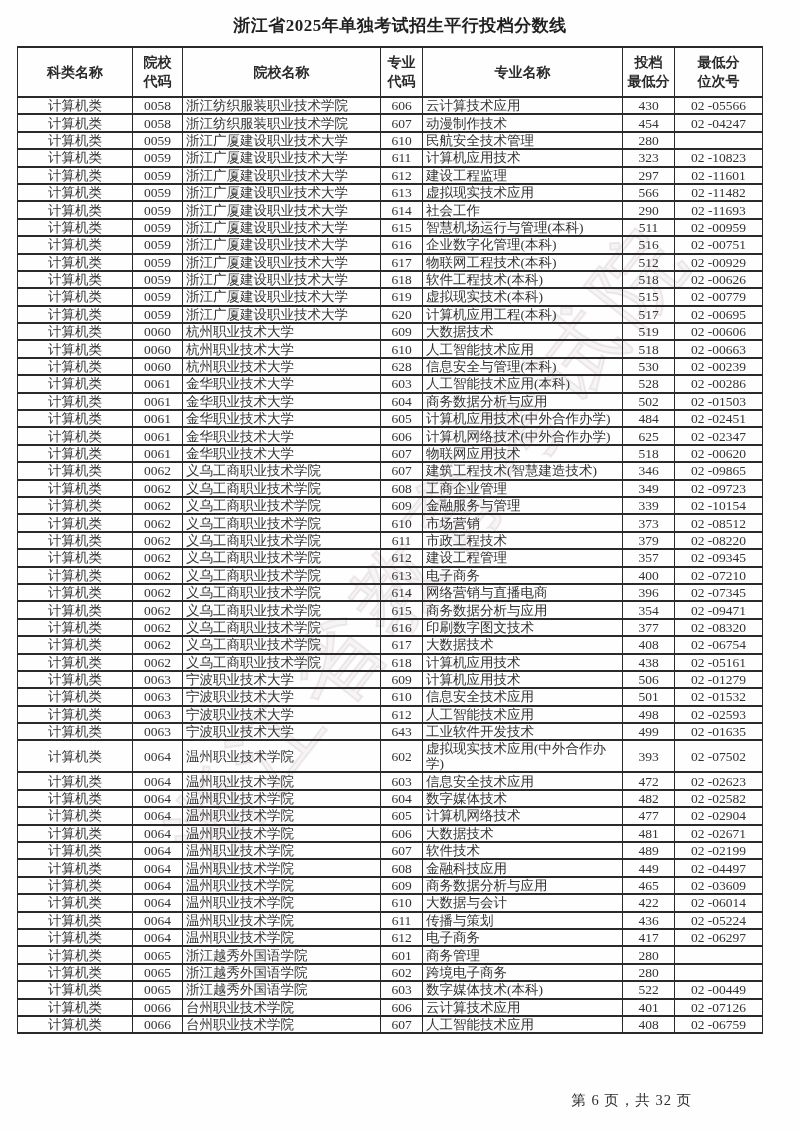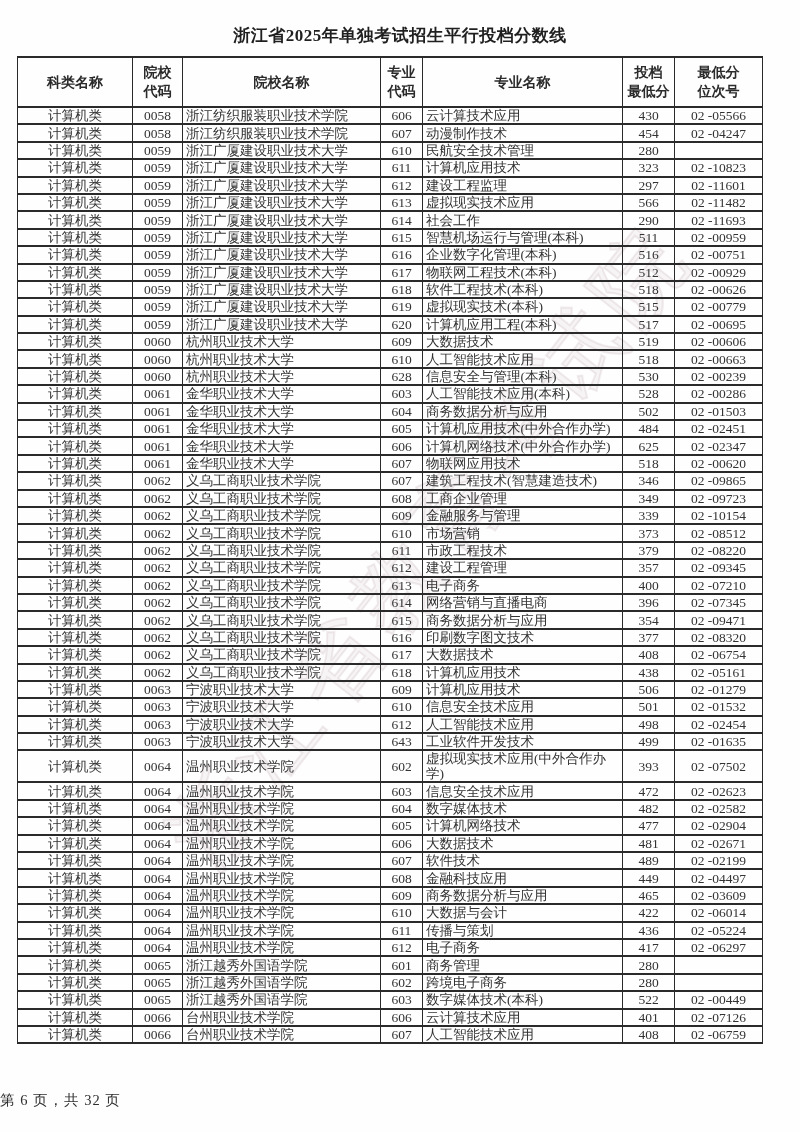--- a/index.html
+++ b/index.html
@@ -16,21 +16,21 @@
     position:absolute;left:430px;top:545px;
     transform:translate(-50%,-50%) rotate(-52deg);
     font-size:88px;letter-spacing:10px;white-space:nowrap;
     color:rgba(186,158,162,0.10);
     -webkit-text-stroke:2px rgba(178,150,156,0.18);
     z-index:0;pointer-events:none;user-select:none;
   }
   .title{
     position:relative;z-index:2;
     text-align:center;
-    padding-top:24px;
+    padding-top:14px;
     font-size:17px;font-weight:bold;color:#1f1f1f;
     letter-spacing:0.5px;
   }
   table.scores{
     position:relative;z-index:2;
     border-collapse:collapse;
     table-layout:fixed;
     margin:9px 0 4px 17px;
     width:745px;
     background:transparent;
@@ -62,21 +62,21 @@
   }
   table.scores td.col2, table.scores td.col4{
     text-align:left;
     white-space:normal;
   }
   col.c0{width:115px;} col.c1{width:50px;} col.c2{width:198px;}
   col.c3{width:42px;} col.c4{width:200px;} col.c5{width:52px;}
   col.c6{width:88px;}
   .footer{
     position:absolute;left:0;bottom:22px;width:692px;
-    text-align:left;
+    text-align:right;
     font-size:14.5px;color:#2e2e2e;z-index:2;
     letter-spacing:1px;
   }
 </style>
 </head>
 <body>
 
 <div class="page">
   <div class="watermark">浙江省教育考试院</div>
 
@@ -423,21 +423,21 @@
           <td class="col5">501</td>
           <td class="col6">02 -01532</td>
         </tr>
         <tr>
           <td class="col0">计算机类</td>
           <td class="col1">0063</td>
           <td class="col2">宁波职业技术大学</td>
           <td class="col3">612</td>
           <td class="col4">人工智能技术应用</td>
           <td class="col5">498</td>
-          <td class="col6">02 -02454</td>
+          <td class="col6">02 -02593</td>
         </tr>
         <tr>
           <td class="col0">计算机类</td>
           <td class="col1">0063</td>
           <td class="col2">宁波职业技术大学</td>
           <td class="col3">643</td>
           <td class="col4">工业软件开发技术</td>
           <td class="col5">499</td>
           <td class="col6">02 -01635</td>
         </tr>

